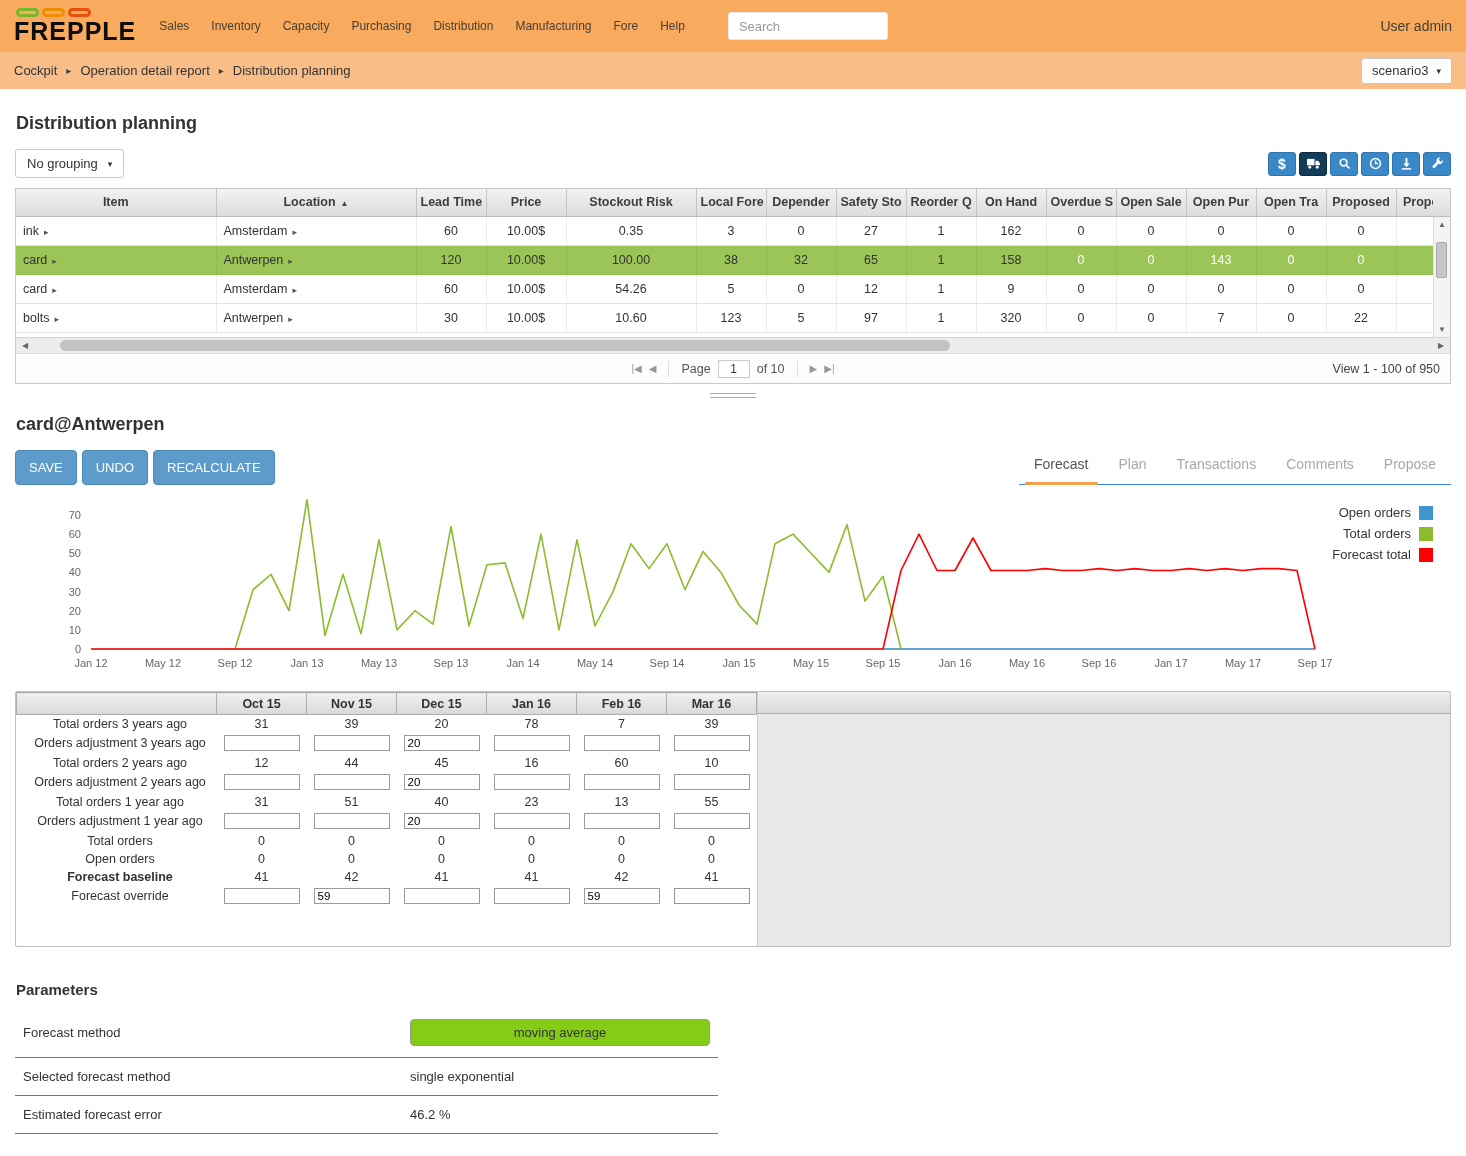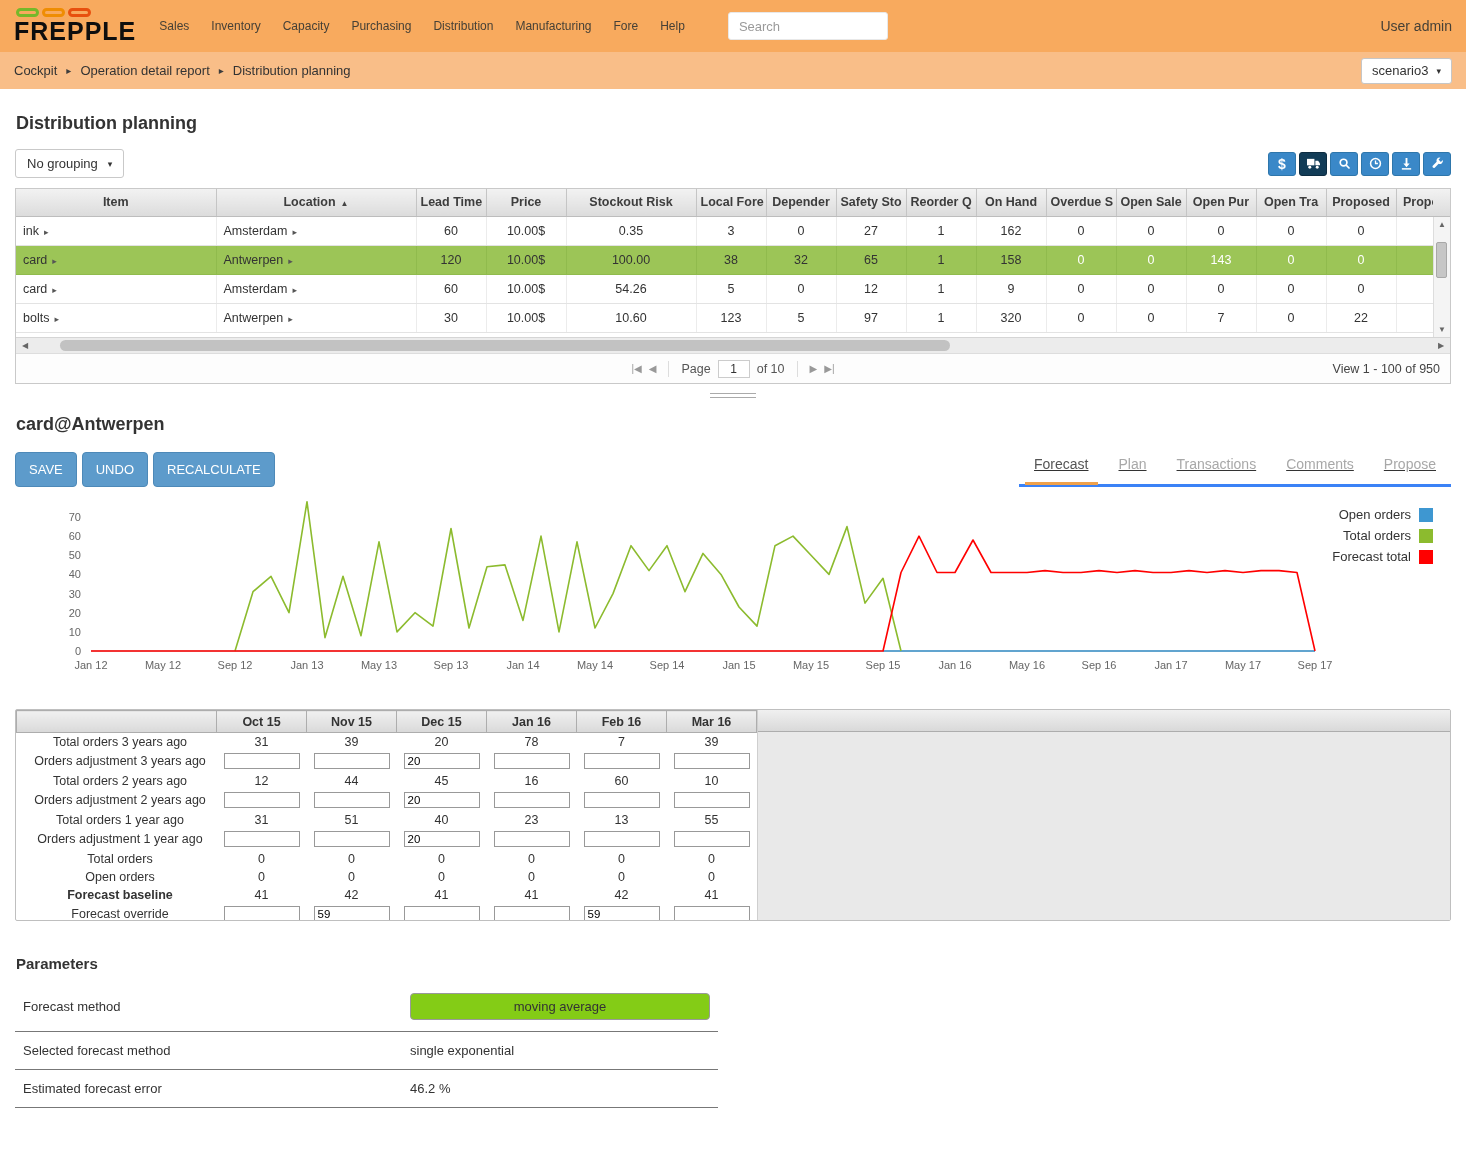--- a/index.html
+++ b/index.html
@@ -66,34 +66,34 @@
   .pg-input{width:32px;height:18px;border:1px solid #ccc;text-align:center;font-size:12px;color:#333;}
   .pager-view{position:absolute;right:10px;color:#444;}
 
   .splitter{width:46px;margin:9px auto 0;cursor:row-resize;}
   .splitter span{display:block;height:1px;background:#aaa;margin:3px 0;}
 
   h2.detail-title{font-size:18px;font-weight:600;margin:16px 1px 13px;}
   .detail-bar{display:flex;align-items:flex-end;}
   .action-btns{display:flex;gap:5px;}
   .abtn{background:#5d9bcb;border:1px solid #4d89b8;color:#fff;font-size:13px;padding:9px 13px;border-radius:4px;}
-  .tabs{margin-left:auto;display:flex;border-bottom:3px solid #3b82f6;text-decoration:underline;}
+  .tabs{margin-left:auto;display:flex;border-bottom:1px solid #3b82f6;}
   .tab{padding:8px 15px 12px;font-size:14px;color:#a8a8a8;position:relative;cursor:pointer;}
   .tab.active{color:#555;}
   .tab.active:after{content:"";position:absolute;left:6px;right:6px;bottom:-1px;height:3px;background:#f0a14b;}
 
   .chart-zone{position:relative;margin-top:12px;}
   svg.chart{display:block;}
   .chart text{font-size:11px;fill:#666;}
   .legend{position:absolute;top:8px;right:18px;}
   .lg-row{display:flex;align-items:center;justify-content:flex-end;gap:8px;margin-bottom:6px;font-size:13px;color:#333;}
   .lg-swatch{width:14px;height:14px;display:inline-block;}
 
   
-  .fgrid{border:1px solid #bfbfbf;margin-top:26px;height:212px;display:flex;overflow:hidden;border-radius:2px;background:#fff;}
+  .fgrid{border:1px solid #bfbfbf;margin-top:10px;height:256px;display:flex;overflow:hidden;border-radius:2px;background:#fff;}
   .fg-left{width:741px;}
   table.fg{border-collapse:collapse;table-layout:fixed;width:740px;font-size:12.5px;}
   .fg thead th{height:22px;background:linear-gradient(#f0f0f0,#d9d9d9);border:1px solid #adadad;font-weight:bold;color:#333;}
   .fg tbody th{text-align:center;font-weight:normal;padding-left:8px;color:#333;height:18px;white-space:nowrap;}
   .fg tbody th.bold{font-weight:bold;}
   .fg td{text-align:center;height:18px;color:#333;}
   .fg td.inp-cell{height:21px;}
   .fg-input{width:76px;height:16px;border:1px solid #999;font-size:11.5px;padding:1px 3px;}
   .fg-filler{flex:1;background:#e9e9e9;border-left:1px solid #cfcfcf;}
   .fg-filler-head{height:22px;background:linear-gradient(#f0f0f0,#d9d9d9);border-bottom:1px solid #adadad;}

